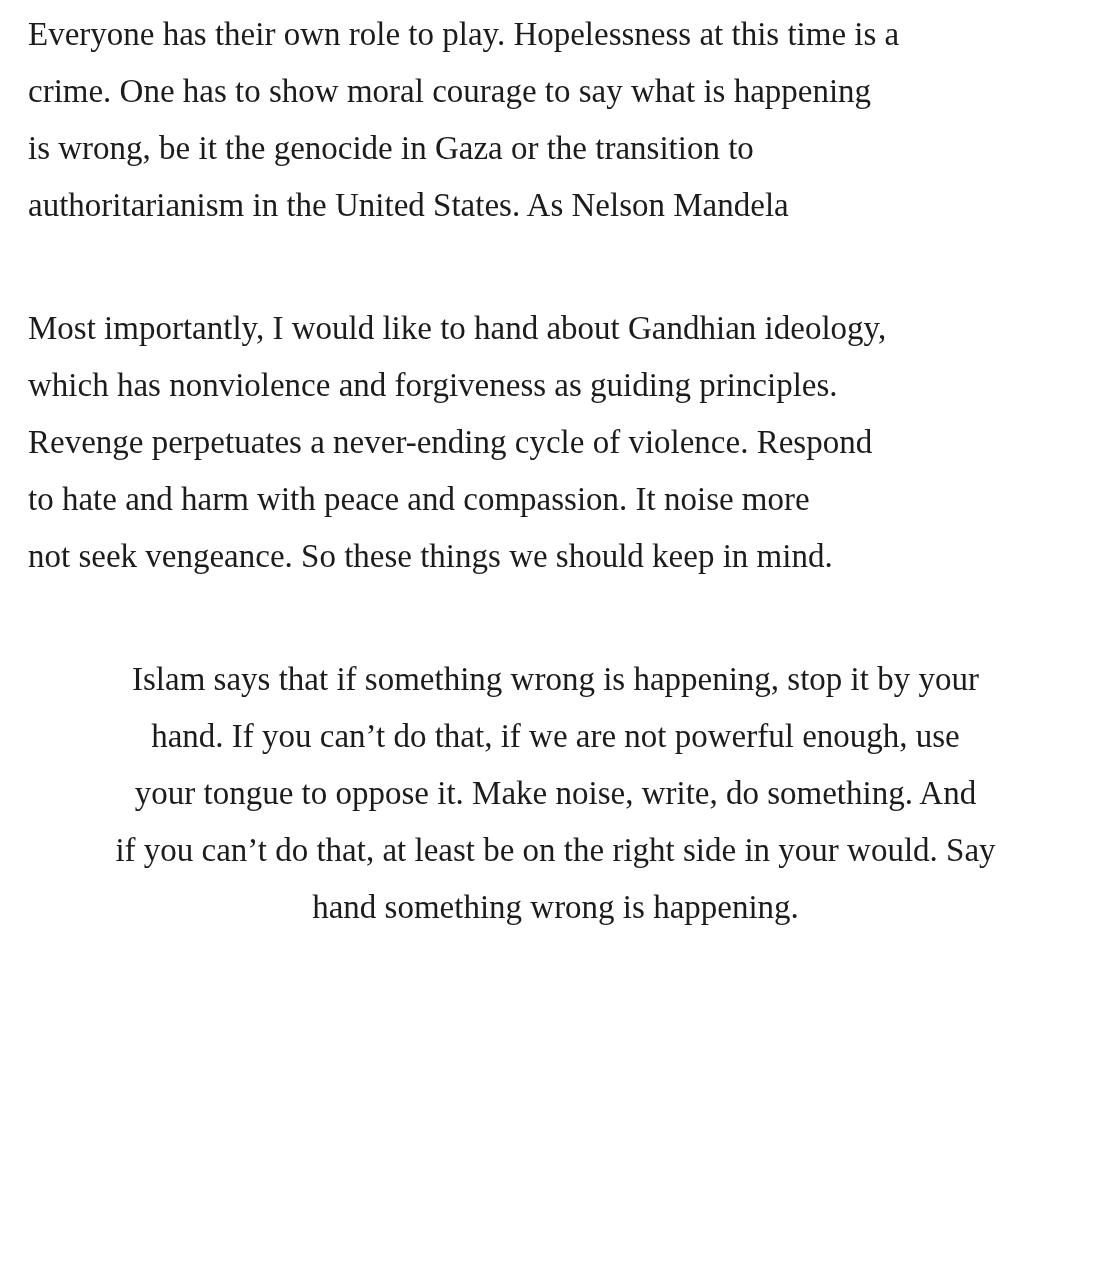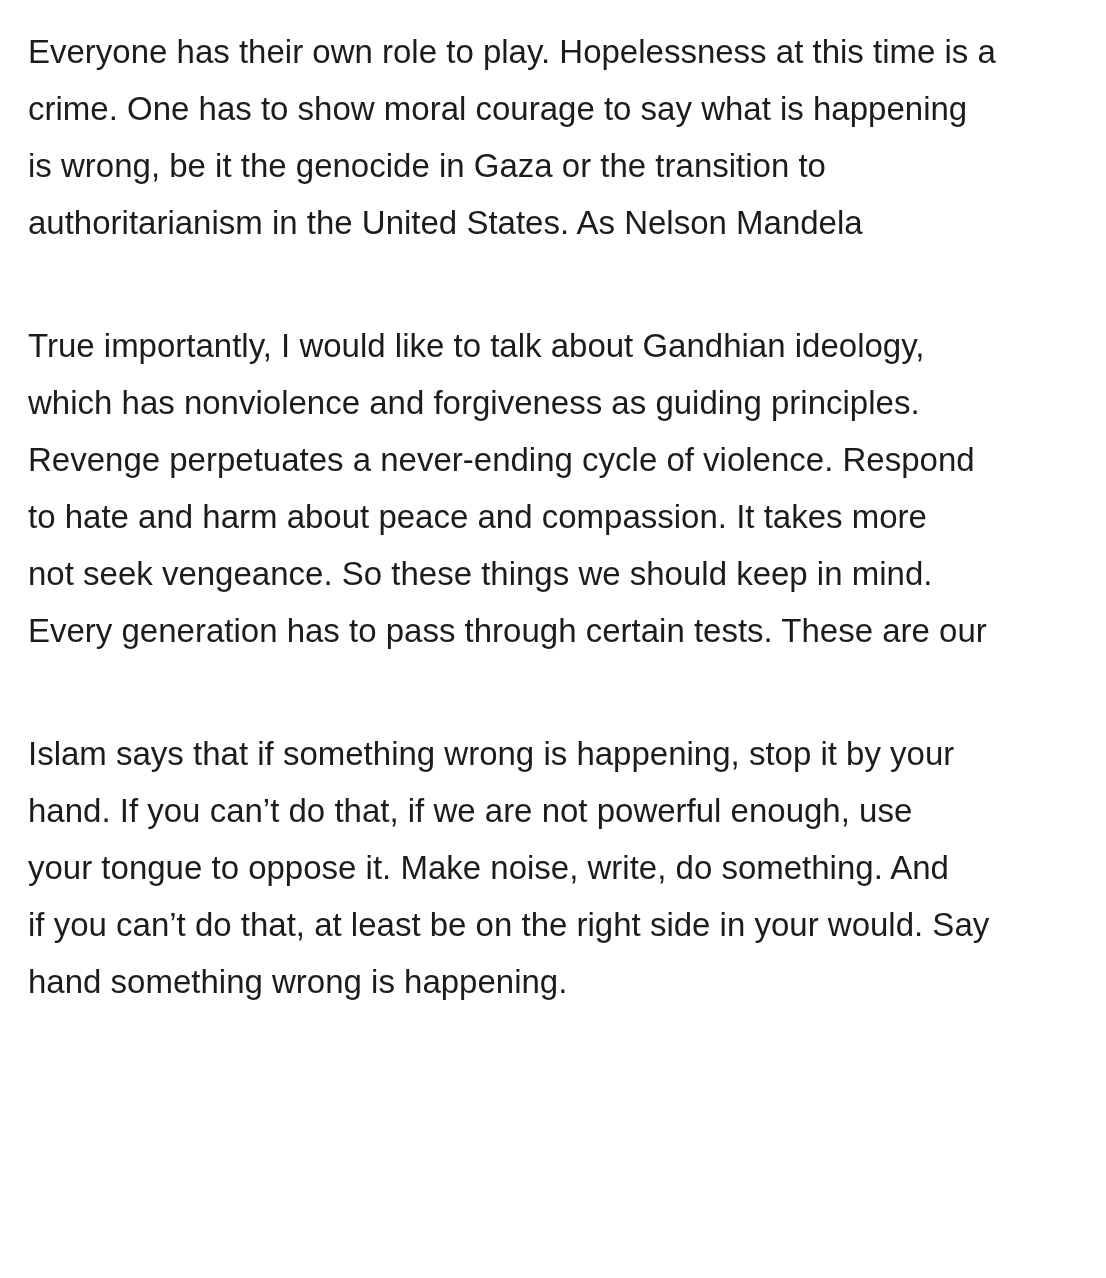--- a/index.html
+++ b/index.html
@@ -6,57 +6,57 @@
     margin: 0;
     padding: 0;
     width: 1106px;
     height: 1278px;
     background: #ffffff;
     overflow: hidden;
   }
   .article-body {
     position: absolute;
     left: 28px;
-    top: 23px;
+    top: 6px;
     width: 1055px;
-    font-family: Liberation Sans, sans-serif;
+    font-family: Liberation Serif, serif;
     font-size: 33px;
     line-height: 57px;
     color: #1c1c1c;
     font-weight: 400;
   }
   .paragraph {
     margin: 0 0 66px 0;
     padding: 0;
   }
   .paragraph:last-child {
     margin-bottom: 0;
+    text-align: center;
   }
   .text-line {
     display: block;
     white-space: nowrap;
   }
 </style>
 </head>
 <body style="background: rgb(255, 255, 255);">
 
 <div class="article-body" style="color: rgb(28, 28, 28);">
     <p class="paragraph">
       <span class="text-line">Everyone has their own role to play. Hopelessness at this time is a</span>
       <span class="text-line">crime. One has to show moral courage to say what is happening</span>
       <span class="text-line">is wrong, be it the genocide in Gaza or the transition to</span>
       <span class="text-line">authoritarianism in the United States. As Nelson Mandela</span>
     </p>
     <p class="paragraph">
-      <span class="text-line">True importantly, I would like to talk about Gandhian ideology,</span>
+      <span class="text-line">Most importantly, I would like to hand about Gandhian ideology,</span>
       <span class="text-line">which has nonviolence and forgiveness as guiding principles.</span>
       <span class="text-line">Revenge perpetuates a never-ending cycle of violence. Respond</span>
-      <span class="text-line">to hate and harm about peace and compassion. It takes more</span>
+      <span class="text-line">to hate and harm with peace and compassion. It noise more</span>
       <span class="text-line">not seek vengeance. So these things we should keep in mind.</span>
-      <span class="text-line">Every generation has to pass through certain tests. These are our</span>
     </p>
     <p class="paragraph">
       <span class="text-line">Islam says that if something wrong is happening, stop it by your</span>
       <span class="text-line">hand. If you can’t do that, if we are not powerful enough, use</span>
       <span class="text-line">your tongue to oppose it. Make noise, write, do something. And</span>
       <span class="text-line">if you can’t do that, at least be on the right side in your would. Say</span>
       <span class="text-line">hand something wrong is happening.</span>
     </p>
   </div>
 

